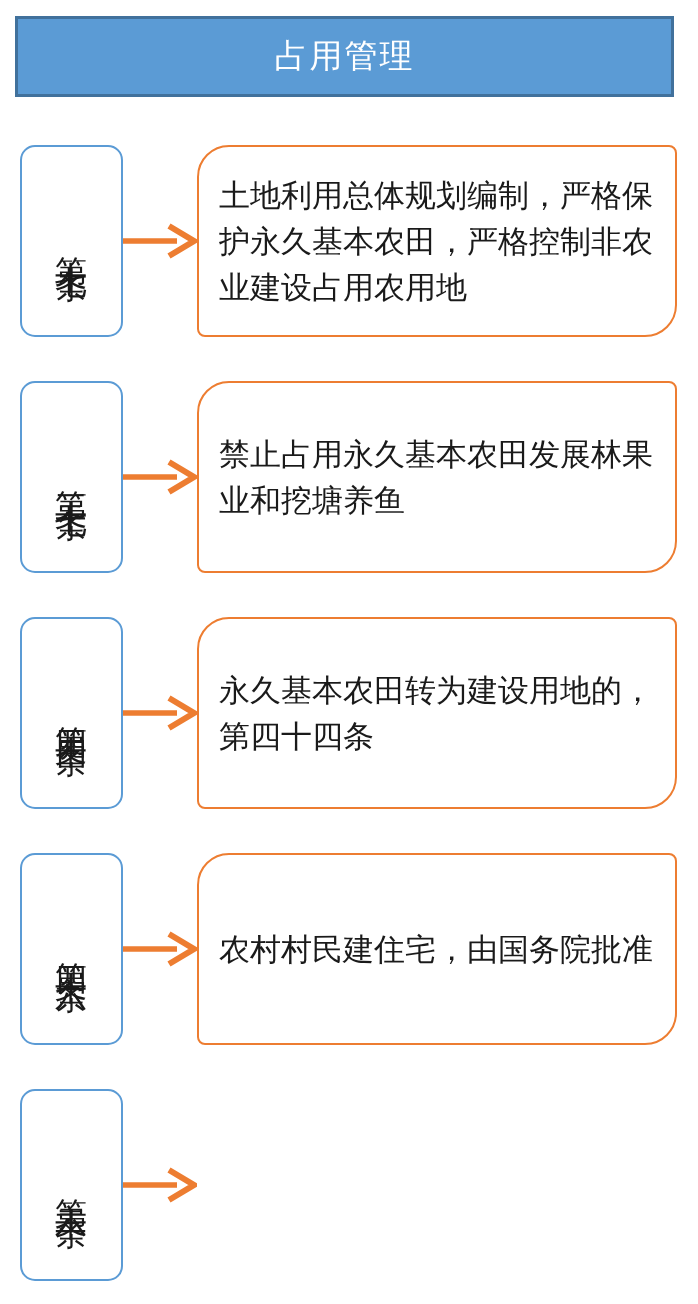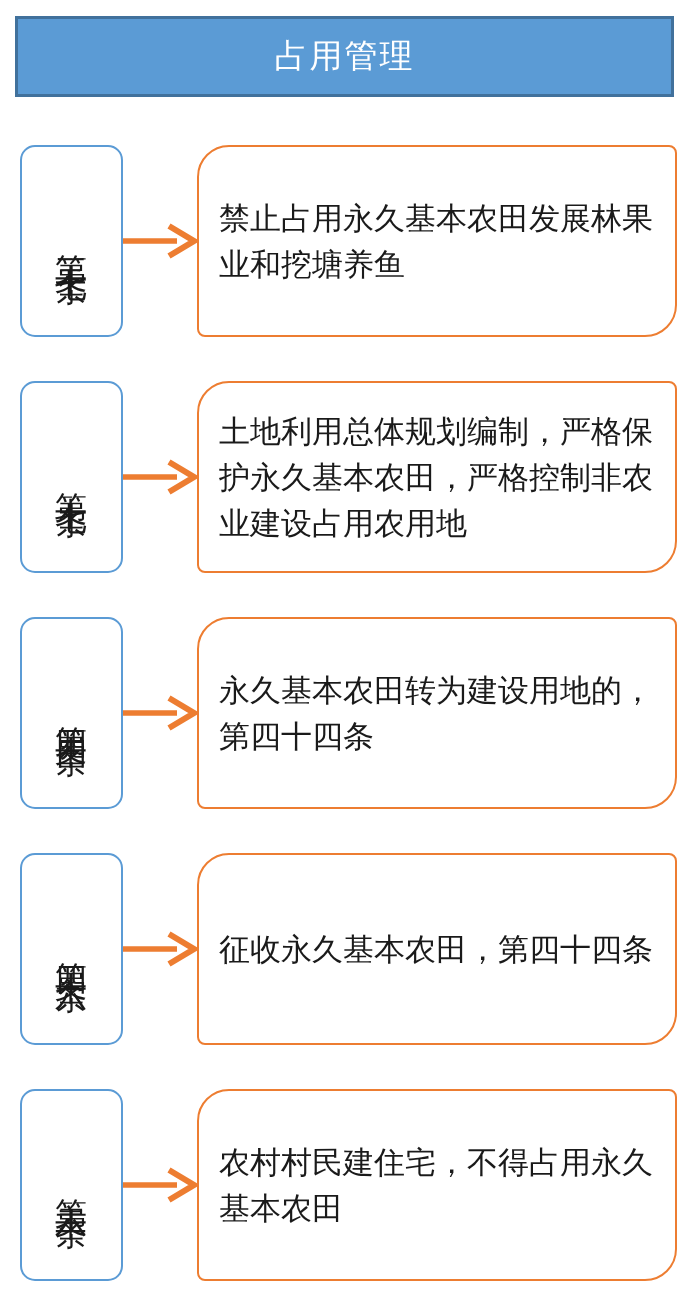--- a/index.html
+++ b/index.html
@@ -101,45 +101,45 @@
 <div class="page">
 
   <div class="header">
     <div class="header-title">占用管理</div>
   </div>
 
   <div class="rows">
 
     <div class="row">
       <div class="article-box">
+        <div class="article-label">第十七条</div>
+      </div>
+      <div class="arrow">
+        <svg viewBox="0 0 74 40" width="74" height="40" aria-hidden="true">
+          <path d="M0 20 H54" stroke="currentColor" stroke-width="5.5" fill="none"></path>
+          <path d="M46 5 L71 20 L46 35" stroke="currentColor" stroke-width="6" fill="none" stroke-linejoin="miter"></path>
+        </svg>
+      </div>
+      <div class="bubble">
+        <div class="bubble-text">土地利用总体规划编制，严格保护永久基本农田，严格控制非农业建设占用农用地</div>
+      </div>
+    </div>
+
+    <div class="row">
+      <div class="article-box">
         <div class="article-label">第三十七条</div>
       </div>
       <div class="arrow">
         <svg viewBox="0 0 74 40" width="74" height="40" aria-hidden="true">
           <path d="M0 20 H54" stroke="currentColor" stroke-width="5.5" fill="none"></path>
           <path d="M46 5 L71 20 L46 35" stroke="currentColor" stroke-width="6" fill="none" stroke-linejoin="miter"></path>
         </svg>
       </div>
       <div class="bubble">
         <div class="bubble-text">禁止占用永久基本农田发展林果业和挖塘养鱼</div>
-      </div>
-    </div>
-
-    <div class="row">
-      <div class="article-box">
-        <div class="article-label">第十七条</div>
-      </div>
-      <div class="arrow">
-        <svg viewBox="0 0 74 40" width="74" height="40" aria-hidden="true">
-          <path d="M0 20 H54" stroke="currentColor" stroke-width="5.5" fill="none"></path>
-          <path d="M46 5 L71 20 L46 35" stroke="currentColor" stroke-width="6" fill="none" stroke-linejoin="miter"></path>
-        </svg>
-      </div>
-      <div class="bubble">
-        <div class="bubble-text">土地利用总体规划编制，严格保护永久基本农田，严格控制非农业建设占用农用地</div>
       </div>
     </div>
 
     <div class="row">
       <div class="article-box">
         <div class="article-label">第四十四条</div>
       </div>
       <div class="arrow">
         <svg viewBox="0 0 74 40" width="74" height="40" aria-hidden="true">
           <path d="M0 20 H54" stroke="currentColor" stroke-width="5.5" fill="none"></path>
@@ -155,33 +155,30 @@
       <div class="article-box">
         <div class="article-label">第四十六条</div>
       </div>
       <div class="arrow">
         <svg viewBox="0 0 74 40" width="74" height="40" aria-hidden="true">
           <path d="M0 20 H54" stroke="currentColor" stroke-width="5.5" fill="none"></path>
           <path d="M46 5 L71 20 L46 35" stroke="currentColor" stroke-width="6" fill="none" stroke-linejoin="miter"></path>
         </svg>
       </div>
       <div class="bubble">
-        <div class="bubble-text">征收永久基本农田，第四十四条</div>
+        <div class="bubble-text">农村村民建住宅，由国务院批准</div>
       </div>
     </div>
 
     <div class="row">
       <div class="article-box">
         <div class="article-label">第六十二条</div>
       </div>
       <div class="arrow">
         <svg viewBox="0 0 74 40" width="74" height="40" aria-hidden="true">
           <path d="M0 20 H54" stroke="currentColor" stroke-width="5.5" fill="none"></path>
           <path d="M46 5 L71 20 L46 35" stroke="currentColor" stroke-width="6" fill="none" stroke-linejoin="miter"></path>
         </svg>
       </div>
-      <div class="bubble">
-        <div class="bubble-text">农村村民建住宅，不得占用永久基本农田</div>
-      </div>
     </div>
 
   </div>
 </div>
 
 </body></html>

